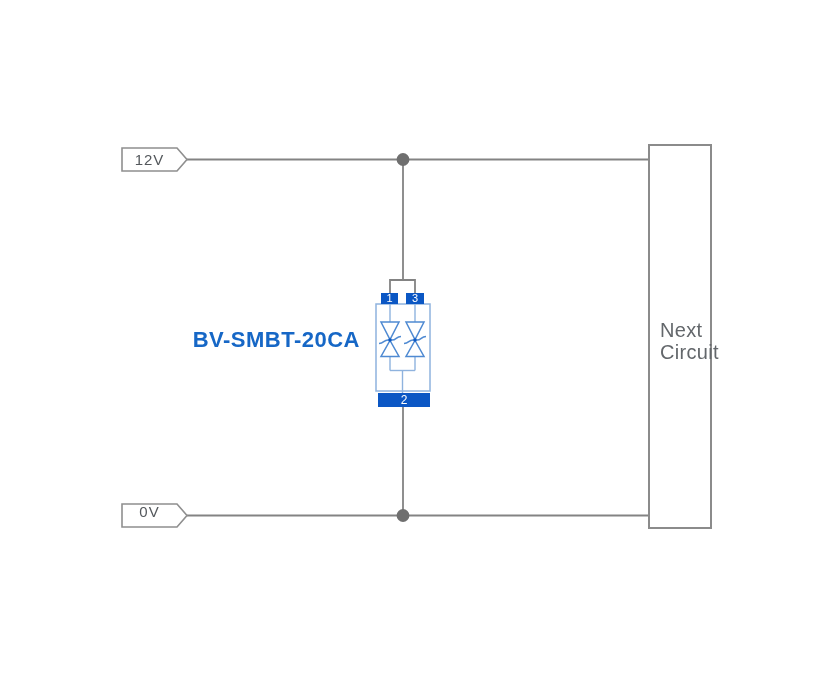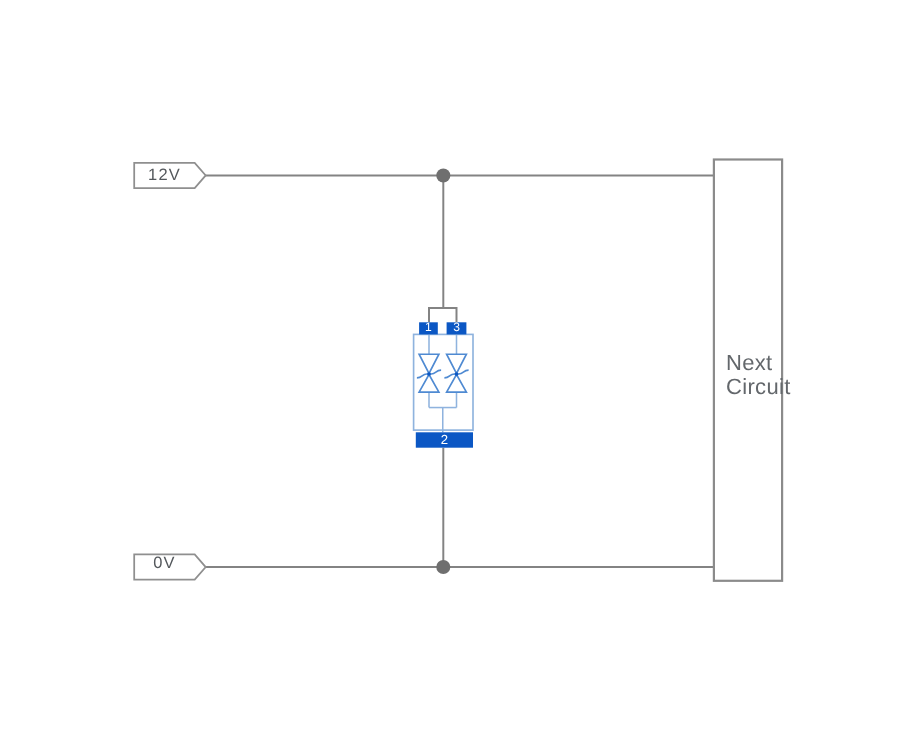--- a/index.html
+++ b/index.html
@@ -160,20 +160,21 @@
 
     <rect class="pad" x="381" y="293" width="17" height="11"></rect>
     <rect class="pad" x="406" y="293" width="18" height="11"></rect>
     <rect class="pad" x="378" y="393" width="52" height="14"></rect>
   </svg>
 
   <div class="flag-label" style="left:122px; top:148px; width:55px; height:23px;">12V</div>
 
   <div class="flag-label" style="left:122px; top:504px; width:55px; height:14px;">0V</div>
 
+  <div class="comp-label">BV-SMBT-20CA</div>
 
   <div class="pin-label" style="left:381px; top:293px; width:17px; height:11px;">1</div>
 
   <div class="pin-label" style="left:406px; top:293px; width:18px; height:11px;">3</div>
 
   <div class="pin-label pin2" style="left:378px; top:393px; width:52px; height:14px;">2</div>
 
   <div class="next-label">Next Circuit</div>
 
 </div>

